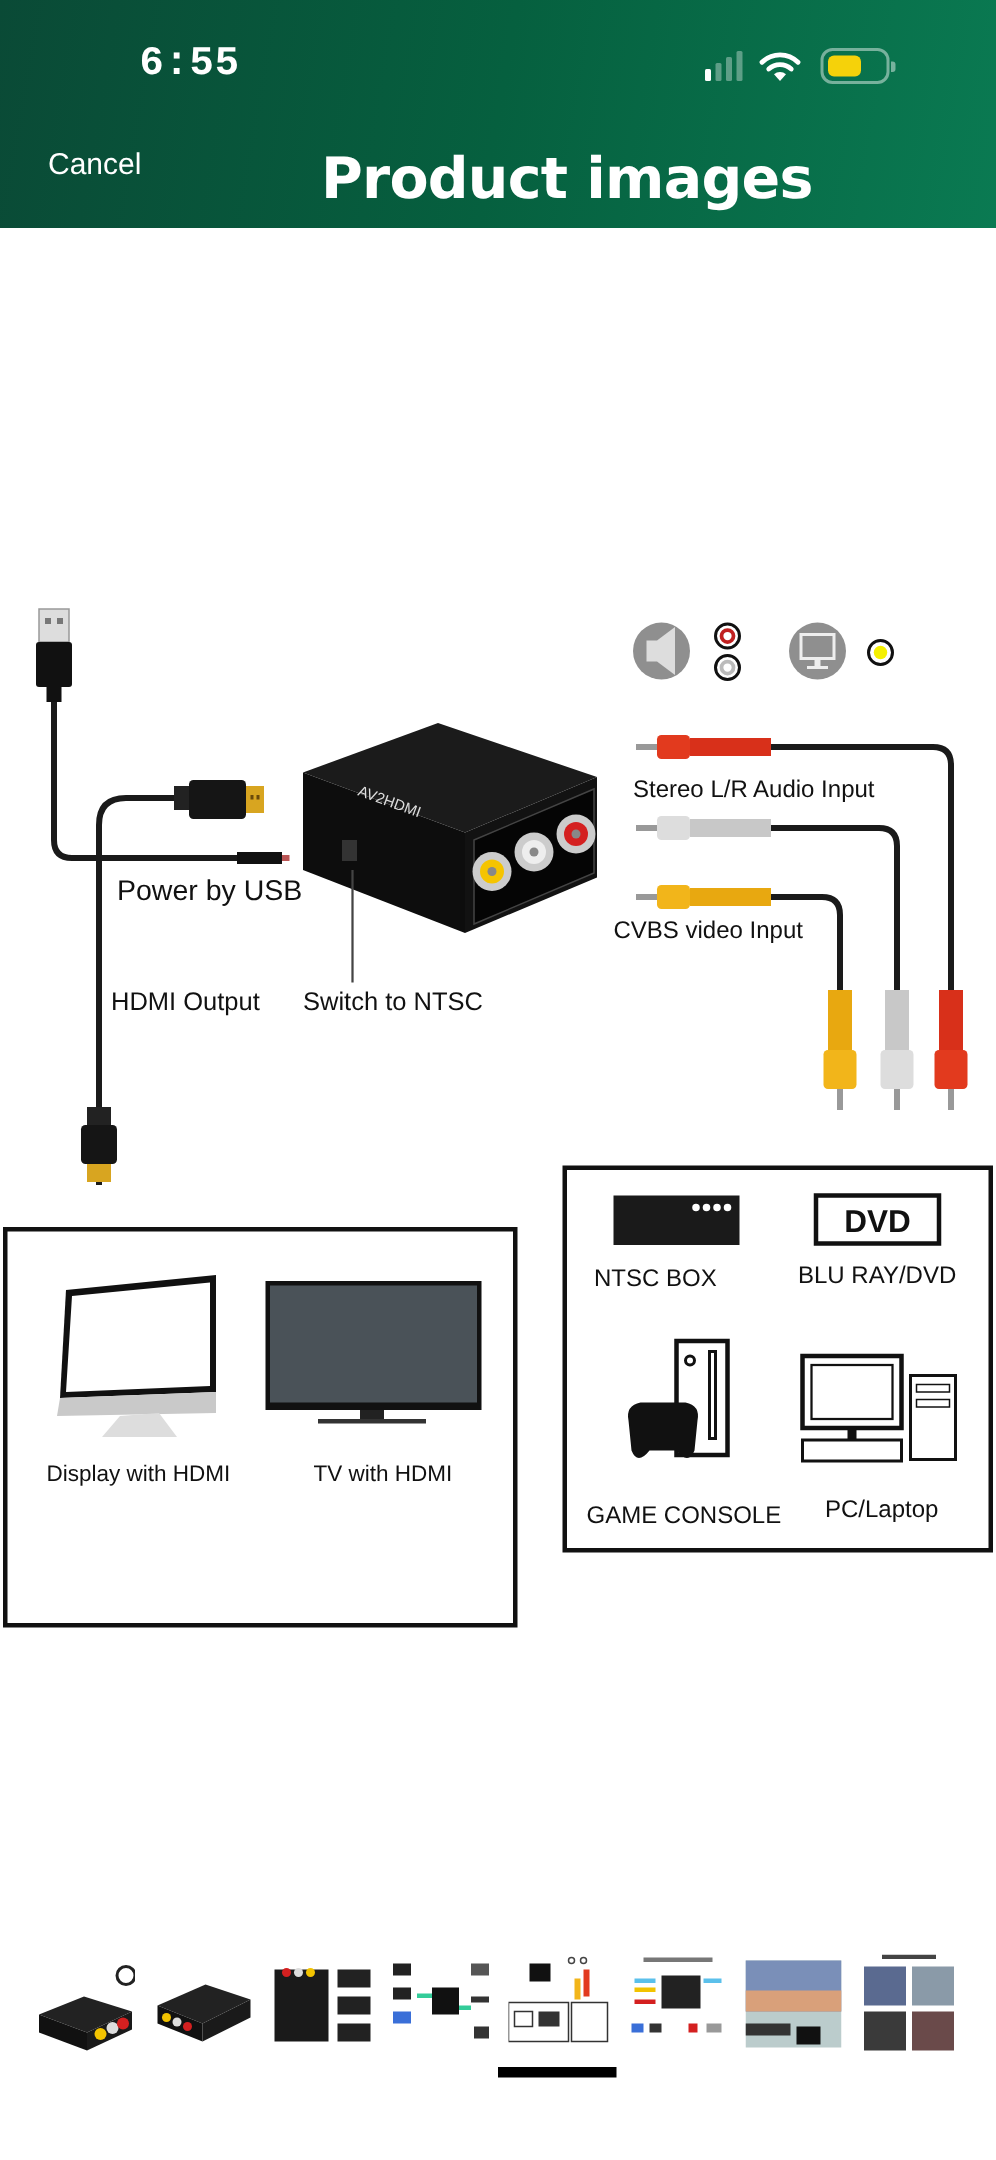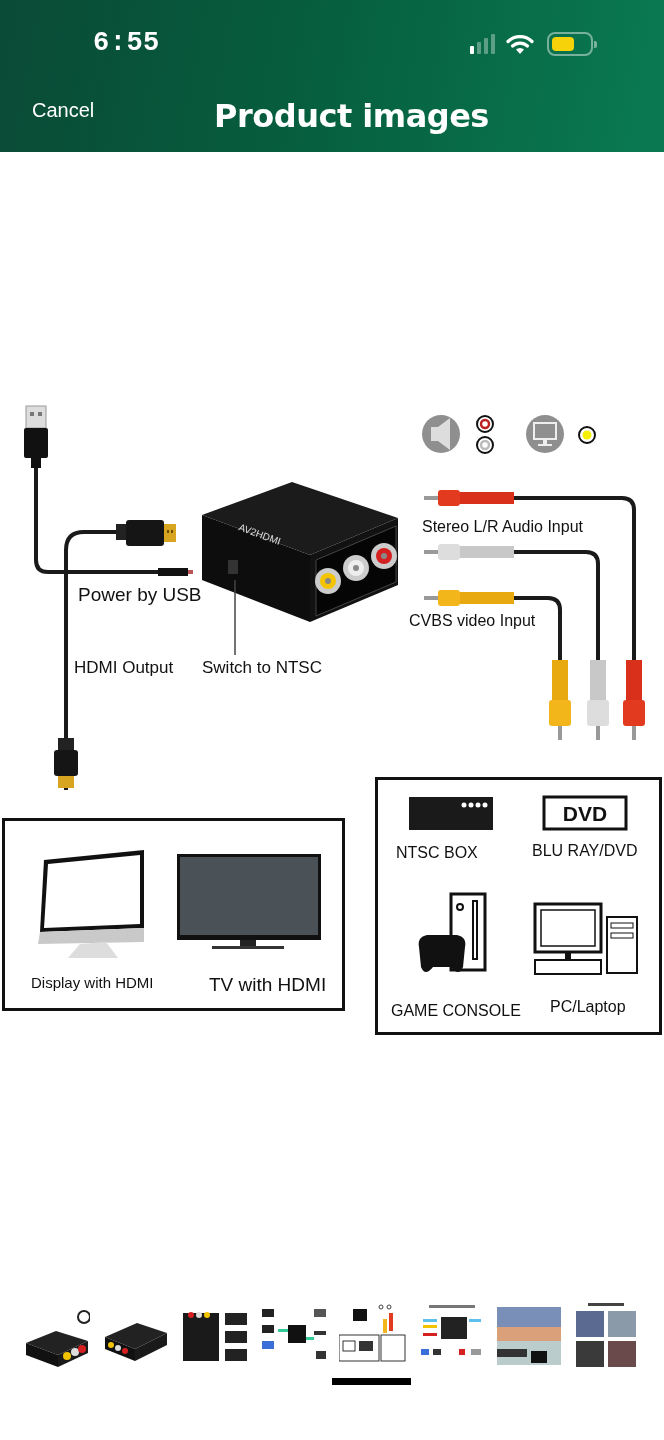--- a/index.html
+++ b/index.html
@@ -7,21 +7,21 @@
   .header { position: absolute; left: 0; top: 0; width: 664px; height: 152px; background: linear-gradient(100deg, #0a4a36 0%, #06603f 50%, #0a7a52 100%); color: #fff; }
   .status-time { position: absolute; left: 93px; top: 28px; font-size: 27px; font-weight: bold; font-family: Liberation Mono, monospace; letter-spacing: 0.5px; }
   .status-icons { position: absolute; left: 470px; top: 32px; display: flex; align-items: center; gap: 10px; }
   .signal { display: flex; align-items: flex-end; gap: 3px; height: 20px; }
   .signal span { width: 4px; background: rgba(255,255,255,0.35); border-radius: 1px; }
   .signal span.on { background: #fff; }
   .battery { width: 46px; height: 24px; border: 2px solid rgba(255,255,255,0.45); border-radius: 8px; position: relative; padding: 3px; margin-left: 2px; }
   .battery .fill { width: 22px; height: 14px; background: #f5d20a; border-radius: 4px; }
   .battery::after { content: ""; position: absolute; right: -6px; top: 7px; width: 3px; height: 7px; background: rgba(255,255,255,0.45); border-radius: 0 2px 2px 0; }
   .cancel { position: absolute; left: 32px; top: 99px; font-size: 20px; color: #fff; background: none; border: none; font-family: "Liberation Sans", sans-serif; cursor: pointer; }
-  .title { position: absolute; left: 214px; top: 97px; font-size: 32px; font-weight: bold; color: #fff; font-family: "DejaVu Sans", sans-serif; letter-spacing: -0.5px; }
+  .title { position: absolute; left: 214px; top: 97px; font-size: 38px; font-weight: bold; color: #fff; font-family: "DejaVu Sans", sans-serif; letter-spacing: -0.5px; }
 
   .main-image { position: absolute; left: 0; top: 390px; width: 664px; height: 660px; }
   .label { position: absolute; color: #111; font-size: 17px; white-space: nowrap; font-family: "Liberation Sans", sans-serif; }
   .box { position: absolute; border: 3px solid #111; background: #fff; text-align: right; }
   .small-label { position: absolute; font-size: 16px; color: #111; white-space: nowrap; }
 
   .thumbs { position: absolute; top: 1303px; left: 0; width: 664px; height: 70px; }
   .thumb { position: absolute; top: 0; height: 66px; cursor: pointer; }
   .sel-bar { position: absolute; left: 332px; top: 1378px; width: 79px; height: 7px; background: #000; }
 </style>
@@ -176,37 +176,37 @@
           <rect x="236" y="146" width="22" height="5" fill="none" stroke="#111" stroke-width="1"></rect>
           <rect x="236" y="156" width="22" height="5" fill="none" stroke="#111" stroke-width="1"></rect>
         </g>
     </svg>
     <div class="small-label" style="left:18px;top:64px">NTSC BOX</div>
     <div class="small-label" style="left:154px;top:62px">BLU RAY/DVD</div>
     <div class="small-label" style="left:13px;top:222px">GAME CONSOLE</div>
     <div class="small-label" style="left:172px;top:218px">PC/Laptop</div>
   </div>
 
-  <div class="box" style="left:2px;top:428px;width:343px;height:193px">
+  <div class="box" style="left:2px;top:428px;width:343px;height:267px">
     <svg width="343" height="217" style="position:absolute;left:-3px;top:-3px">
       <g>
         <polygon points="42,42 142,32 142,110 38,114" fill="#111"></polygon>
         <polygon points="46,46 138,37 138,106 42,110" fill="#fff"></polygon>
         <polygon points="38,114 142,110 142,124 36,126" fill="#c9c9c9"></polygon>
         <polygon points="78,126 104,124 116,140 66,140" fill="#ddd"></polygon>
       </g>
       <g>
         <rect x="175" y="36" width="144" height="86" fill="#111"></rect>
         <rect x="178" y="39" width="138" height="78" fill="#4a5258"></rect>
         <rect x="238" y="122" width="16" height="6" fill="#222"></rect>
         <rect x="210" y="128" width="72" height="3" fill="#333"></rect>
       </g>
     </svg>
     <div class="small-label" style="left:26px;top:153px;font-size:15px">Display with HDMI</div>
-    <div class="small-label" style="left:204px;top:153px;font-size:19px">TV with HDMI</div>
+    <div class="small-label" style="left:204px;top:153px;font-size:15px">TV with HDMI</div>
   </div>
 </div>
 
 <div class="thumbs">
   <div class="thumb" style="left:22px;width:68px">
     <svg width="68" height="66">
         <polygon points="4,40 34,28 66,38 36,52" fill="#222"></polygon>
         <polygon points="4,40 36,52 36,64 4,52" fill="#111"></polygon>
         <polygon points="36,52 66,38 66,50 36,64" fill="#1a1a1a"></polygon>
         <circle cx="45" cy="53" r="4" fill="#f2c300"></circle>

